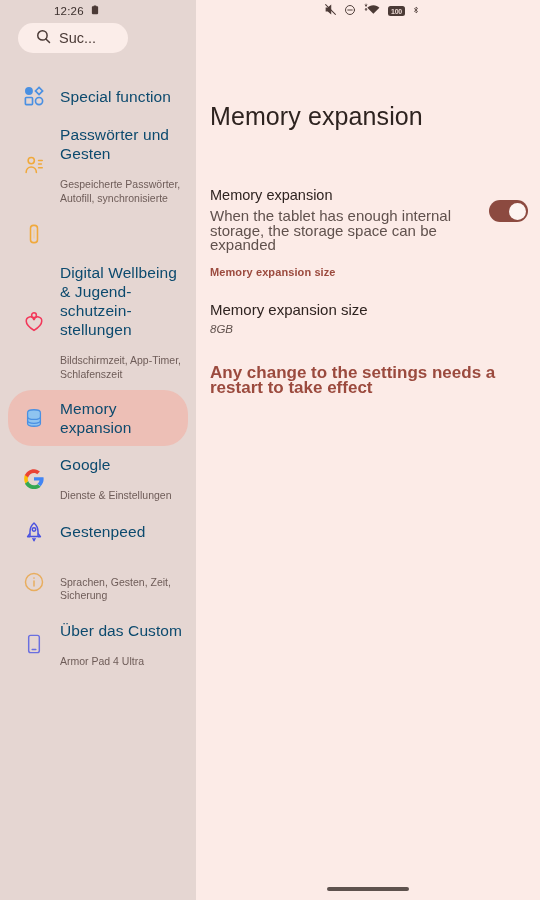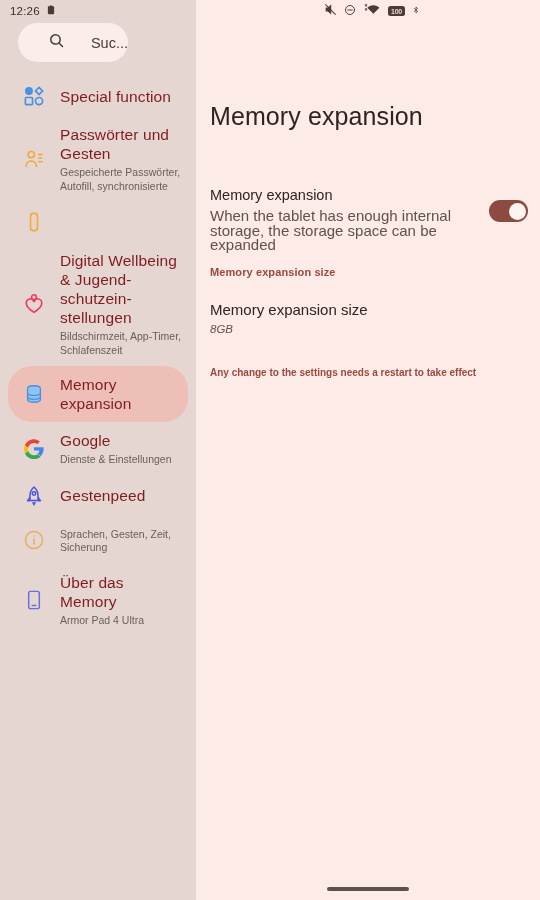--- a/index.html
+++ b/index.html
@@ -9,64 +9,64 @@
     background:#FCEBE7;
     overflow:hidden;
   }
   .screen { position:relative; width:540px; height:900px; display:flex; }
 
   
   .statusbar {
     position:absolute; top:0; left:0; width:428px; height:22px;
     display:flex; align-items:center; z-index:20;
     pointer-events:none;
+    padding-left:44px;
   }
   .sb-left { display:flex; align-items:center; gap:6px; padding-left:10px; width:196px; }
   .sb-clock { font-size:11.5px; color:#3B2F2C; letter-spacing:0.2px; }
   .sb-right { flex:1; display:flex; align-items:center; justify-content:flex-end;
               gap:7px; padding-right:8px; }
   .sb-icon { display:block; }
   .battery-pill {
     display:inline-flex; align-items:center; justify-content:center;
     background:#4B3A36; color:#EBD9D4; font-size:7px; font-weight:bold;
     border-radius:2.5px; padding:1px 2px; min-width:17px; height:10px;
     letter-spacing:-0.2px;
   }
 
   
   .sidebar {
     width:196px; height:900px; background:#E5D6D2;
     position:relative; flex:none; overflow:hidden;
   }
   .search-pill {
     position:absolute; top:23px; left:18px;
-    width:110px; height:39px; border-radius:20px;
-    background:#FBEDE9; display:flex; align-items:center; gap:26px;
+    width:110px; height:30px; border-radius:20px;
+    background:#FBEDE9; display:flex; align-items:center; gap:7px;
     padding-left:17px;
-    justify-content:flex-end;
   }
   .search-text { font-size:14.5px; color:#4A3A36; }
 
   .nav-list { position:absolute; top:76px; left:0; width:196px; }
   .nav-item {
     display:flex; align-items:center; gap:0;
     padding:9px 12px 9px 14px; margin:0 0;
     border-radius:24px; position:relative;
   }
   .nav-item.selected { background:#EDBFB6; margin:0 8px; padding-left:6px; }
   .nav-icon {
     width:40px; flex:none; display:flex; align-items:center; justify-content:center;
   }
   .nav-text { flex:1; padding-left:6px; }
   .nav-title {
-    font-size:15.5px; color:#7f1d1d; line-height:19px;
+    font-size:15.5px; color:#0c4a6e; line-height:19px;
     letter-spacing:0.1px; word-break:break-word;
   }
   .nav-sub {
-    font-size:10.5px; color:#6E5C58; line-height:13.5px; margin-top:3px;
+    font-size:10.5px; color:#6E5C58; line-height:13.5px; margin-top:15px;
   }
 
   
   .main {
     flex:1; height:900px; background:#FCEBE7;
     position:relative; overflow:hidden;
   }
   .page-title {
     position:absolute; top:102px; left:14px;
     font-size:25px; color:#2E2320; letter-spacing:0.1px;
@@ -88,21 +88,21 @@
   }
   .section-label {
     position:absolute; top:266px; left:14px;
     font-size:11px; color:#9B4A3E; font-weight:bold; letter-spacing:0.1px;
   }
   .row-size { position:absolute; top:300px; left:14px; right:12px; }
   .size-title { font-size:15px; color:#2E2320; line-height:20px; }
   .size-value { font-size:11.5px; color:#60514D; margin-top:3px;font-style:italic; }
   .footnote {
     position:absolute; top:365px; left:14px; right:12px;
-    font-size:10px; color:#9B4A3E; font-weight:bold; line-height:15px;
+    font-size:17px; color:#9B4A3E; font-weight:bold; line-height:15px;
   }
 
   
   .gesture-bar {
     position:absolute; bottom:9px; left:50%; transform:translateX(-50%);
     width:82px; height:4px; border-radius:3px; background:#5E524E;
   }
 </style>
 </head>
 <body>
@@ -235,21 +235,21 @@
       </div>
 
       <div class="nav-item">
         <div class="nav-icon">
           <svg width="22" height="22" viewBox="0 0 24 24" fill="none" stroke="#6A6FE0" stroke-width="1.6">
             <rect x="6.2" y="2.6" width="11.6" height="18.8" rx="2"></rect>
             <line x1="10" y1="18" x2="14" y2="18" stroke-linecap="round"></line>
           </svg>
         </div>
         <div class="nav-text">
-          <div class="nav-title">Über das Memory</div>
+          <div class="nav-title">Über das Custom</div>
           <div class="nav-sub">Armor Pad 4 Ultra</div>
         </div>
       </div>
 
     </div>
   </div>
 
   <div class="main">
 
     <div class="page-title">Memory expansion</div>

